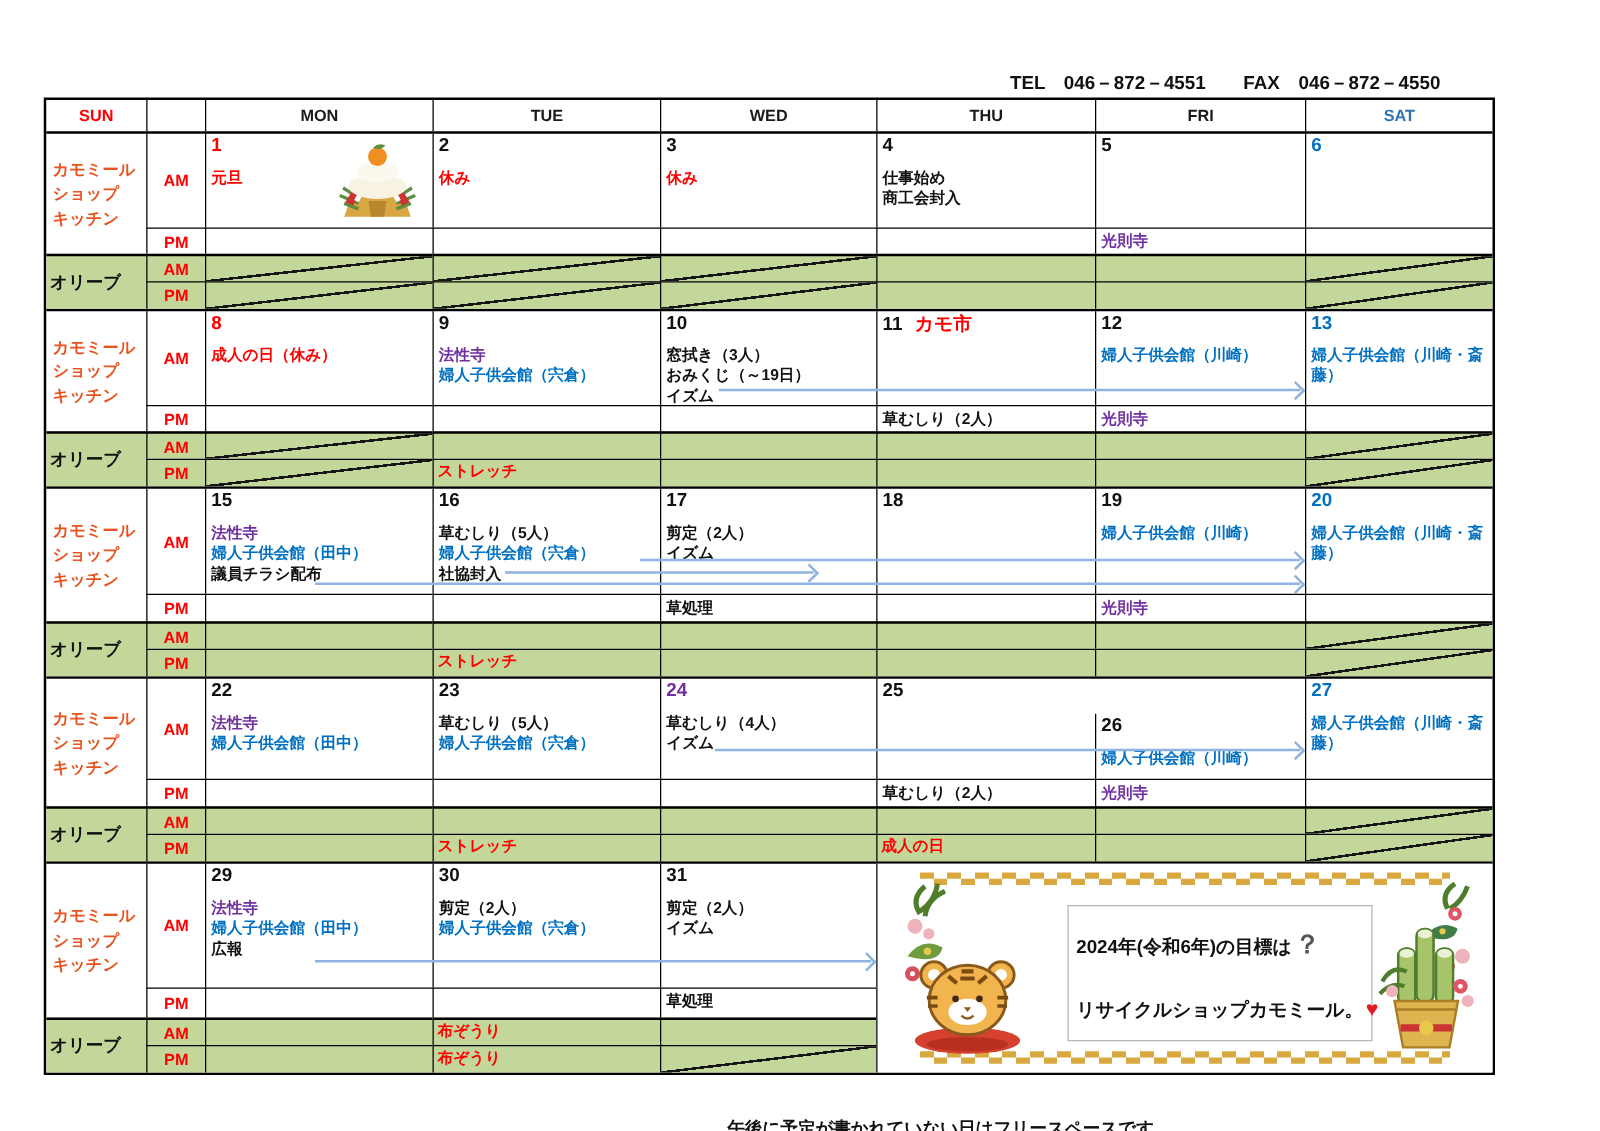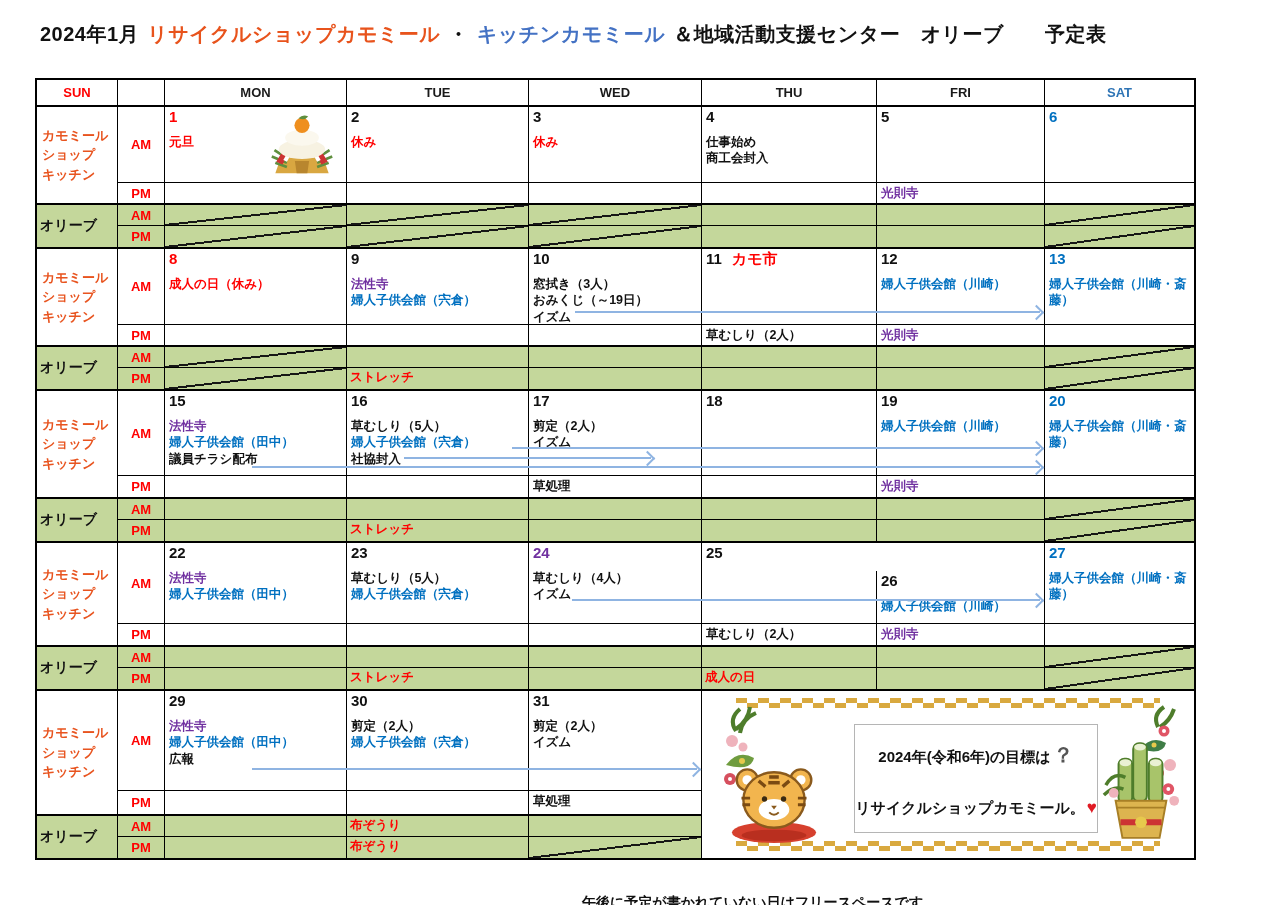--- a/index.html
+++ b/index.html
@@ -72,40 +72,37 @@
     background-size:100% 5px,100% 5px;background-position:0 0,0 5px;}
   .checker.top{top:7px;}
   .checker.bottom{bottom:7px;}
   .deco{position:absolute;}
   .deco-tl{left:16px;top:14px;width:52px;height:92px;}
   .deco-tr{right:14px;top:14px;width:46px;height:92px;}
   .tiger{left:24px;bottom:14px;width:96px;height:88px;}
   .kadomatsu{right:12px;bottom:12px;width:82px;height:108px;}
   .greet-inner{position:absolute;left:152px;right:96px;top:33px;bottom:25px;
                background:#fff;border:1px solid #b5b5b5;display:flex;flex-direction:column;
-               justify-content:space-between;align-items:center;padding:16px 6px 14px 6px;}
+               justify-content:space-between;padding:16px 6px 14px 6px;}
   .greet-line1,.greet-line2{font-size:15px;font-weight:bold;color:#111;white-space:nowrap;}
   .qmark{font-size:21px;color:#555;margin-left:2px;}
   .heart{color:var(--heart_red);font-size:17px;margin-left:2px;}
 
   .footer-note{position:absolute;left:582px;top:864px;font-size:14px;font-weight:bold;color:#111;margin-top:30px;}
 </style>
 </head>
 <body>
 
 <div class="page">
 
-  <div class="title-row">
-    <span class="t-black">2024年1月</span>
-    <span class="t-shop">リサイクルショップカモミール</span>
-    <span class="t-black">・</span>
-    <span class="t-kitchen">キッチンカモミール</span>
-    <span class="t-black">＆地域活動支援センター　オリーブ　　予定表</span>
+
+  <div class="tel-row">
+    <span>TEL　046－872－4551</span>
+    <span>FAX　046－872－4550</span>
   </div>
-
 
   <div class="calendar">
     <div class="grid header-grid" style="grid-template-columns: 80px 47px 182px 182px 173px 175px 168px 150px;">
       <div class="hcell c1 sun">SUN</div>
       <div class="hcell"></div>
       <div class="hcell">MON</div>
       <div class="hcell">TUE</div>
       <div class="hcell">WED</div>
       <div class="hcell">THU</div>
       <div class="hcell">FRI</div>

